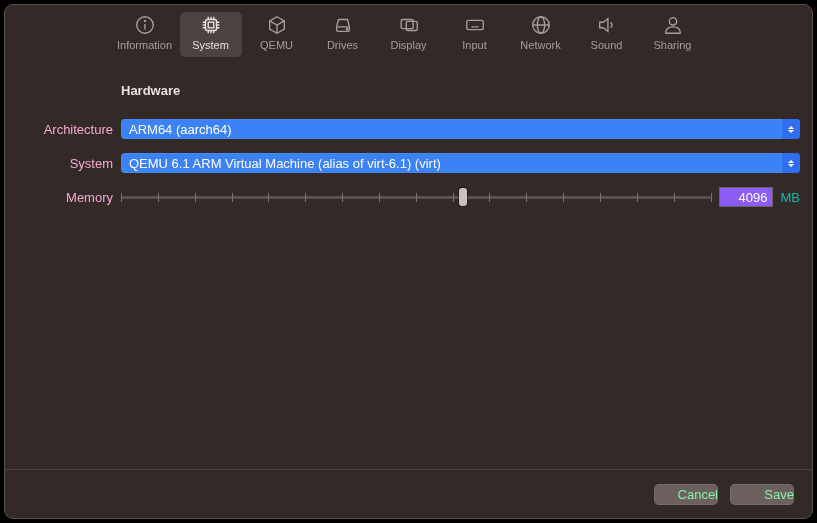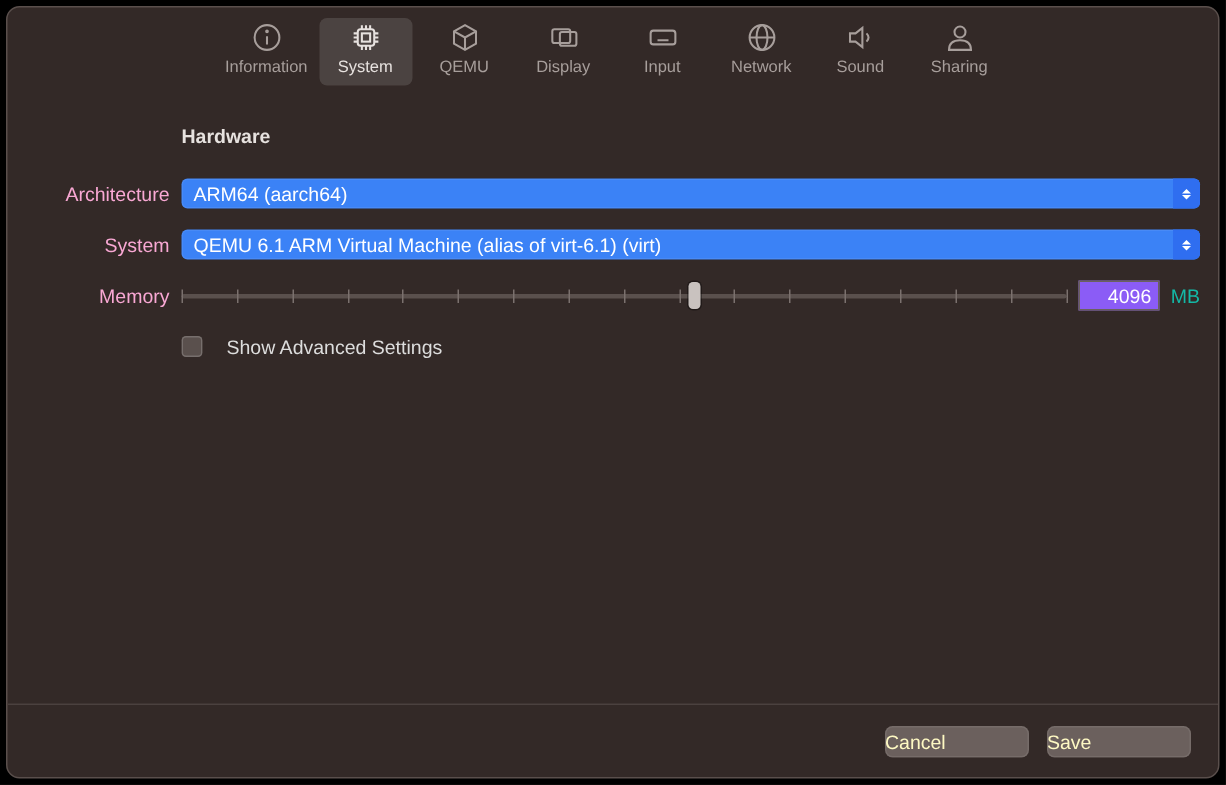--- a/index.html
+++ b/index.html
@@ -189,29 +189,29 @@
     left: 0; right: 0; bottom: 0;
     height: 48px;
     border-top: 1px solid #4b413f;
     display:flex;
     justify-content:flex-end;
     align-items:center;
     gap:12px;
     padding-right:18px;
   }
   .btn {
-    width: 96px;
+    width: 64px;
     height: 21px;
     background: #6b605d;
     border-radius: 5px;
-    color: #fef9c3;
+    color: #86efac;
     font-size: 13px;
     display:flex;
     align-items:center;
-    justify-content:flex-start;
+    justify-content:flex-end;
     box-shadow: inset 0 0 0 1px rgba(255,255,255,0.08);
     cursor: default;
   }
 </style>
 </head>
 <body>
 
 <div class="window">
 
   <div class="toolbar">
@@ -253,20 +253,30 @@
       <span class="icon-slot">
         <svg width="22" height="22" viewBox="0 0 24 24" stroke-width="1.5">
             <path d="M12 3 L20 7.5 L20 16.5 L12 21 L4 16.5 L4 7.5 Z"></path>
             <path d="M4 7.5 L12 12 L20 7.5"></path>
             <line x1="12" y1="12" x2="12" y2="21"></line>
           </svg>
       </span>
       <span class="lbl">QEMU</span>
     </div>
 
+    <div class="tab">
+      <span class="icon-slot">
+        <svg width="22" height="22" viewBox="0 0 24 24" stroke-width="1.5">
+            <path d="M5 14 L7 6 L17 6 L19 14"></path>
+            <rect x="5" y="14" width="14" height="5" rx="1.5"></rect>
+            <circle cx="16.5" cy="16.5" r="0.8" fill="currentColor"></circle>
+          </svg>
+      </span>
+      <span class="lbl">Drives</span>
+    </div>
 
     <div class="tab">
       <span class="icon-slot">
         <svg width="24" height="22" viewBox="0 0 24 24" stroke-width="1.5">
             <rect x="3.5" y="6" width="13" height="10" rx="1.5"></rect>
             <rect x="9" y="8" width="12" height="10" rx="1.5"></rect>
           </svg>
       </span>
       <span class="lbl">Display</span>
     </div>
@@ -377,27 +387,20 @@
               <div class="tick" style="left: 93.75%;"></div>
               <div class="tick" style="left: 100%;"></div>
             </div>
           <div class="slider-thumb" id="mem-thumb" style="left: 58%;"></div>
         </div>
         <input class="mem-input" value="4096" style="">
         <span class="unit">MB</span>
       </div>
     </div>
 
-    <div class="row" style="margin-top:2px;">
-      <div class="left"></div>
-      <div class="right">
-        <span class="checkbox"></span>
-        <span>Show Advanced Settings</span>
-      </div>
-    </div>
 
   </div>
 
   <div class="footer">
     <div class="btn">
       <span>Cancel</span>
     </div>
     <div class="btn">
       <span>Save</span>
     </div>

